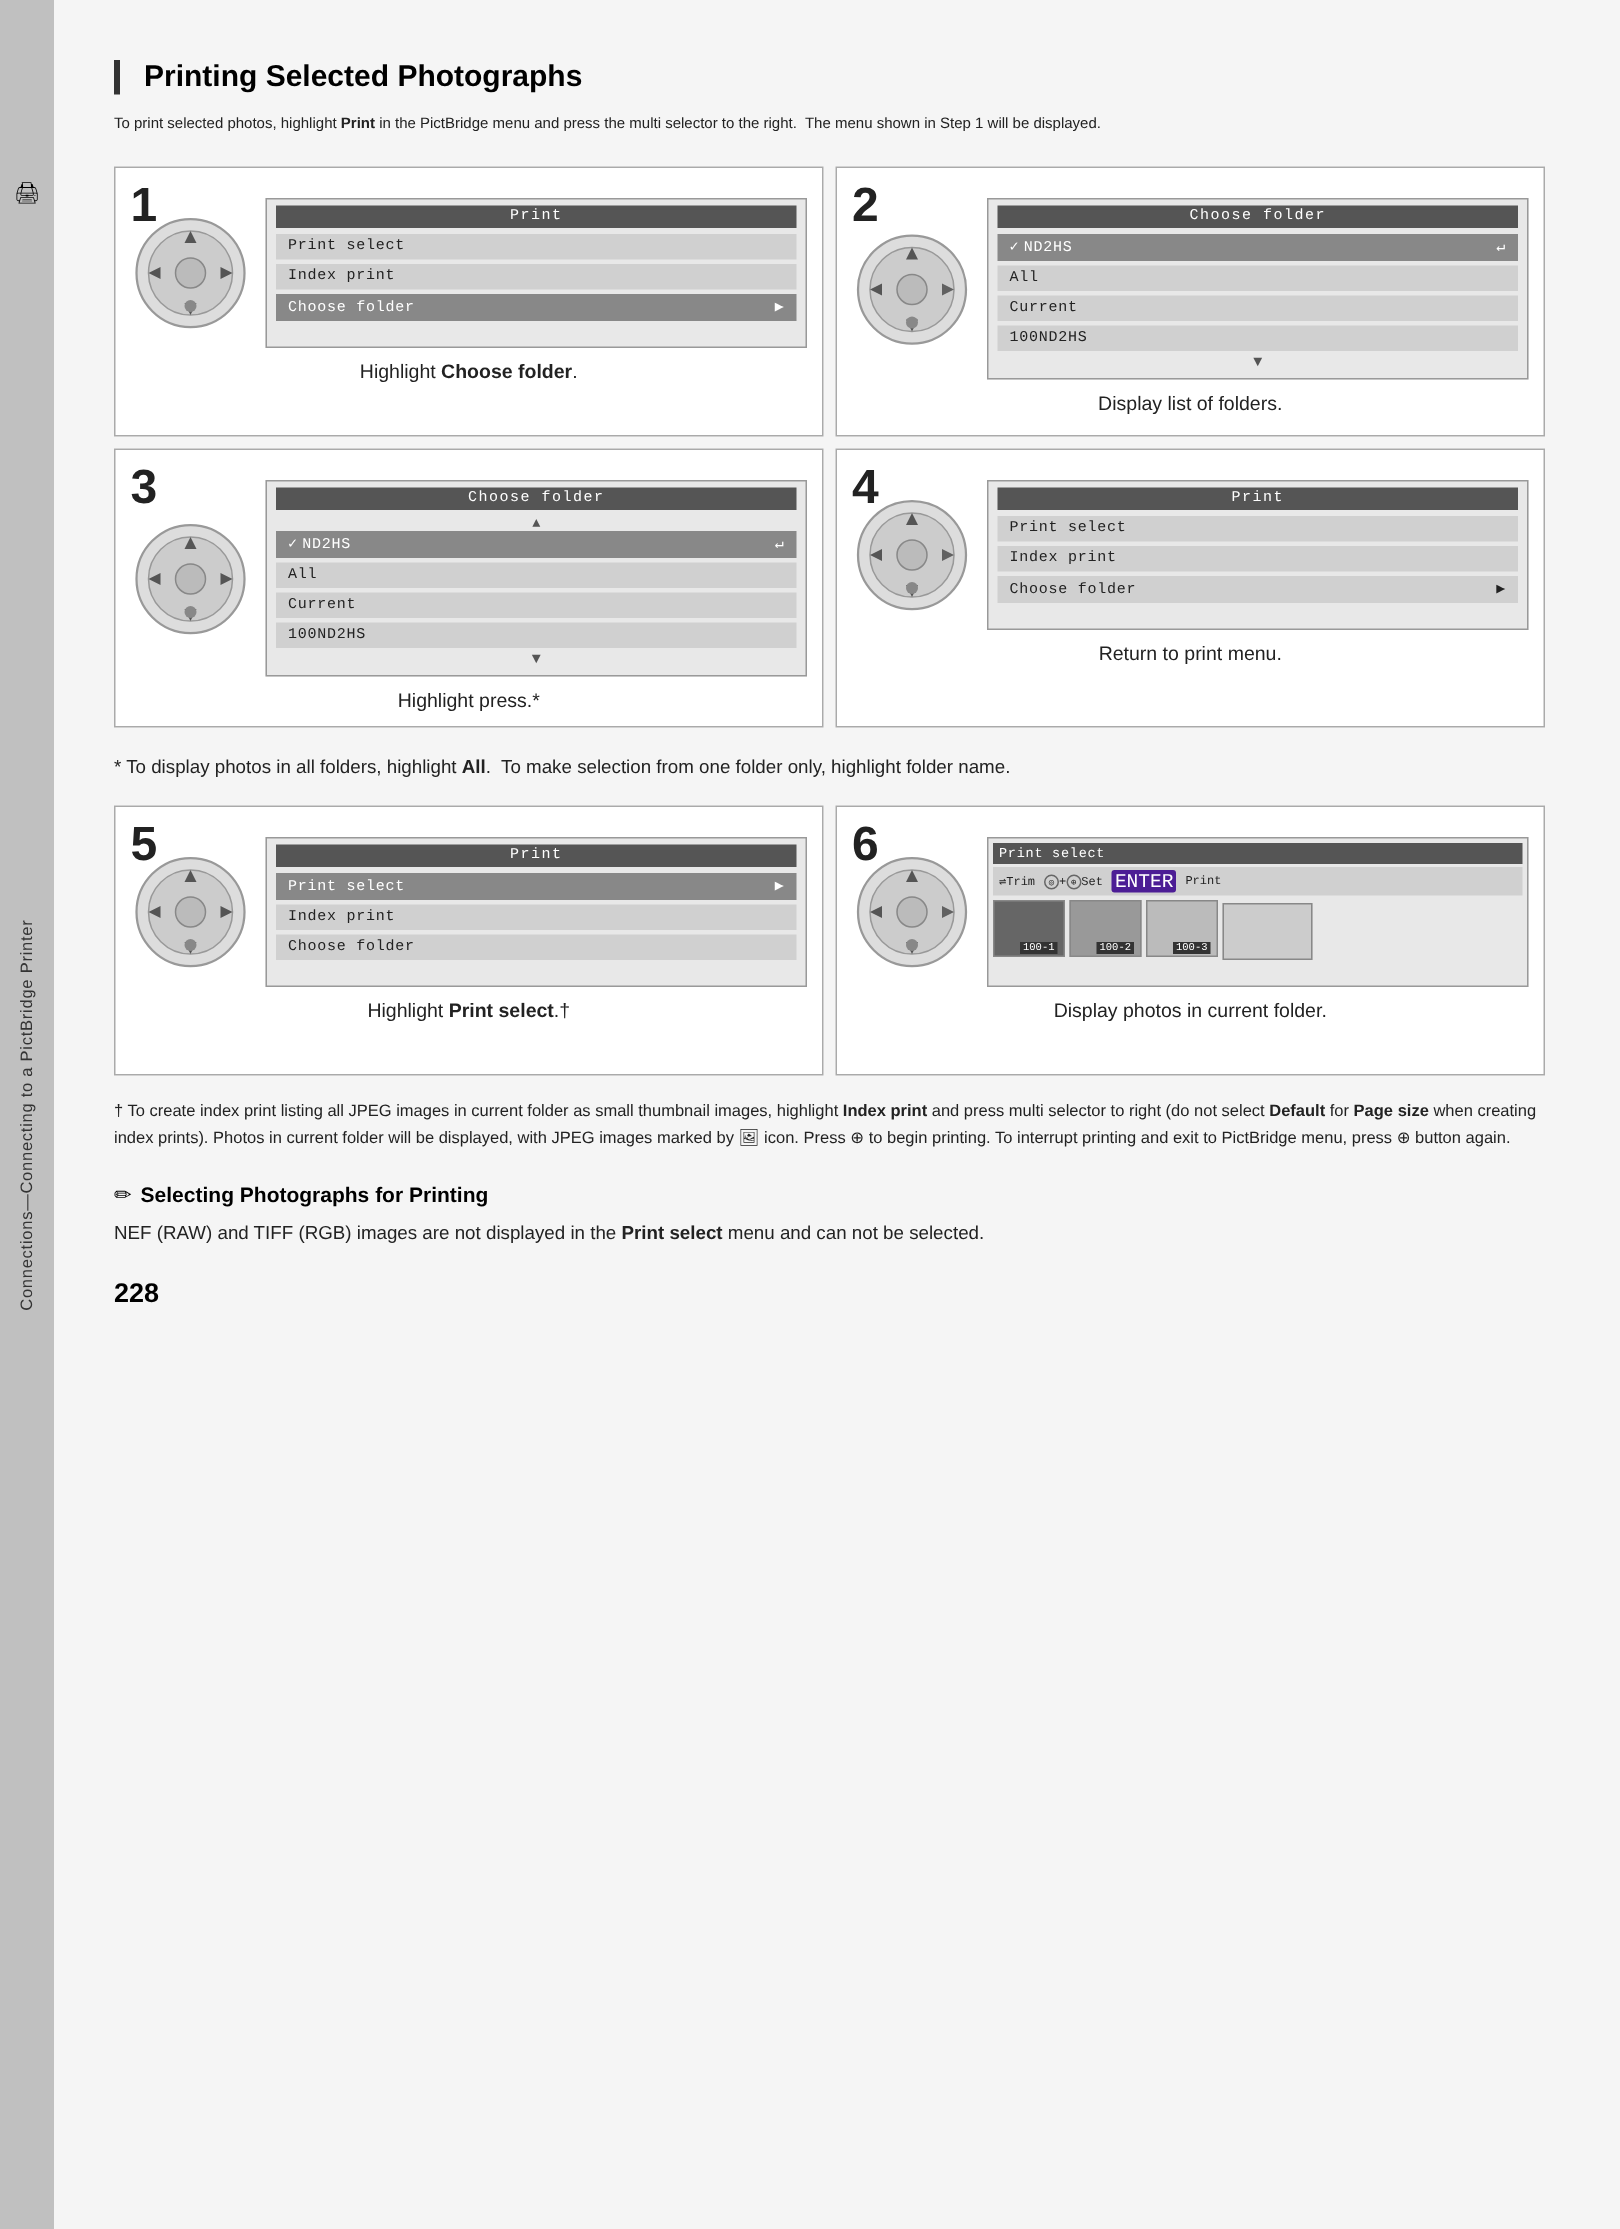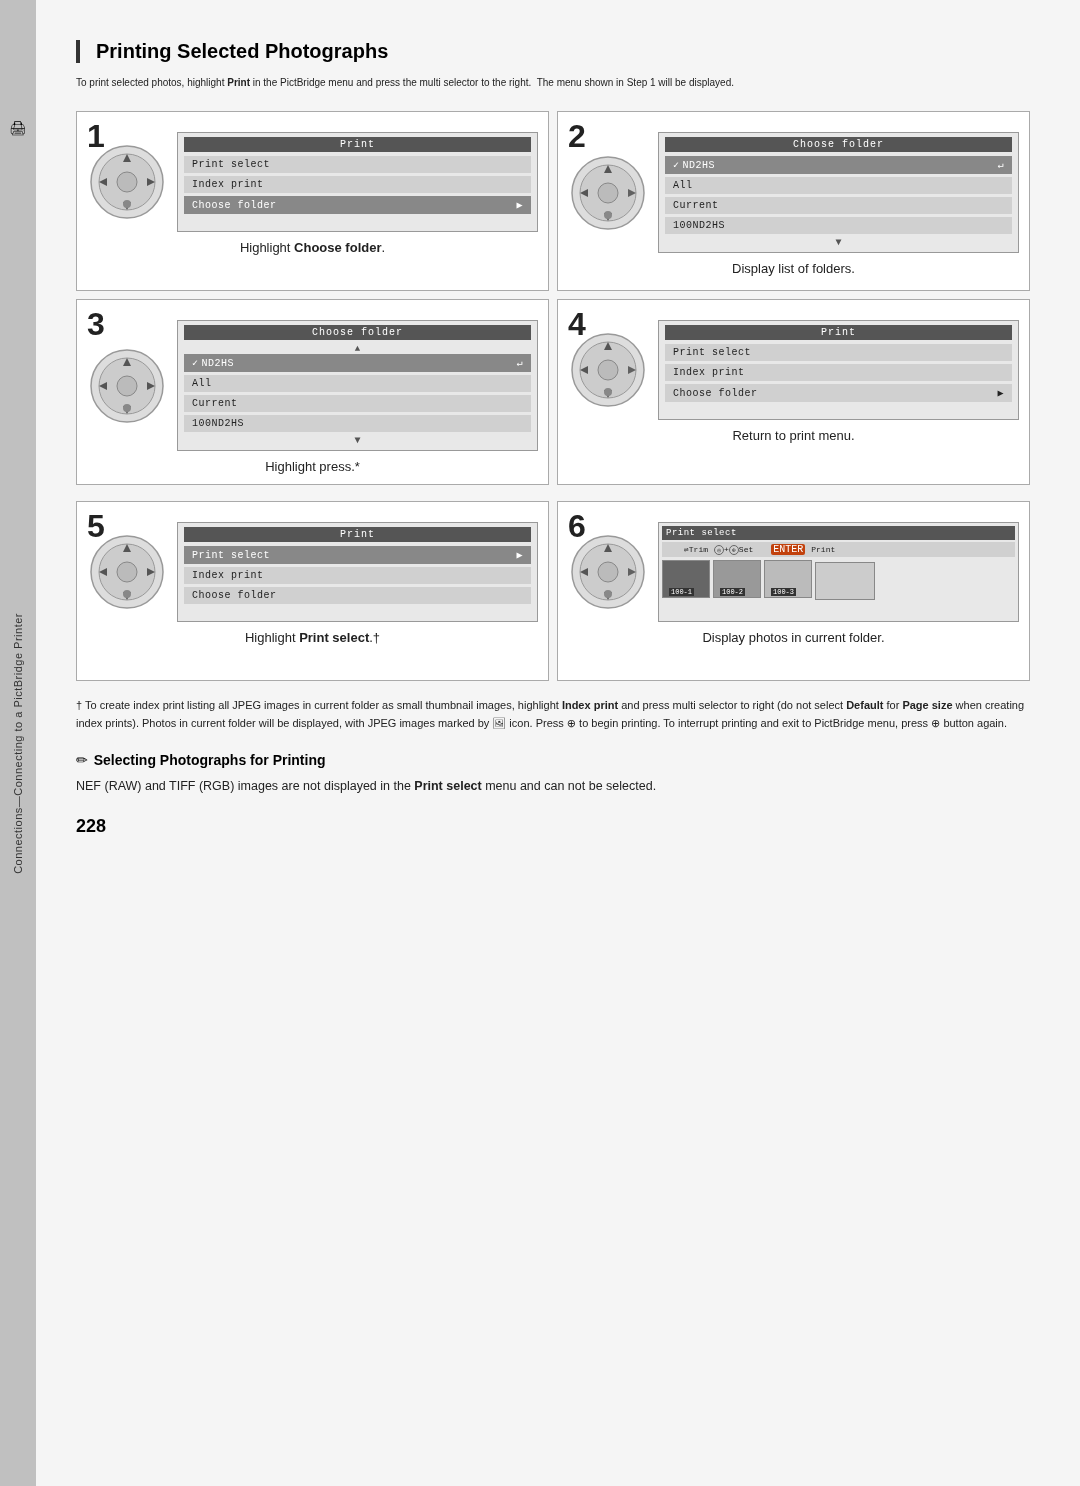--- a/index.html
+++ b/index.html
@@ -193,62 +193,61 @@
       background: #aaa;
       border: 1px solid #888;
       position: relative;
       overflow: hidden;
     }
     .photo-thumb.dark { background: #666; }
     .photo-thumb.medium { background: #999; }
     .photo-label {
       position: absolute;
       bottom: 1px;
-      left: 6px;
+      left: 17px;
       font-size: 7px;
       background: #333;
       color: #fff;
       padding: 0 2px;
     }
     .print-select-header {
       background: #555;
       color: #fff;
       font-size: 9px;
       padding: 2px 4px;
       margin-bottom: 2px;
       letter-spacing: 0.5px;
     }
     .trim-bar {
       background: #d0d0d0;
       font-size: 8px;
-      padding: 2px 22px;
+      padding: 2px 4px;
       margin-bottom: 3px;
       display: flex;
       gap: 6px;
       align-items: center;
       color: #222;
     }
     .circle-icon {
       display: inline-block;
       width: 10px;
       height: 10px;
       border: 1px solid #666;
       border-radius: 50%;
       font-size: 6px;
       text-align: center;
       line-height: 10px;
     }
     .enter-icon {
       display: inline-block;
-      background: #c2410c;
+      background: #4c1d95;
       color: #fff;
-      font-size: 10px;
+      font-size: 13px;
       padding: 0 2px;
       border-radius: 2px;
-      margin-left: 12px;
     }
   </style>
 </head>
 <body>
 
 <div class="sidebar">
   <div class="sidebar-icon">🖨</div>
   <div class="sidebar-text">Connections—Connecting to a PictBridge Printer</div>
 </div>
 
@@ -373,20 +372,23 @@
             <span>Choose folder</span>
             <span class="arrow-right">▶</span>
           </div>
         </div>
       </div>
       <div class="step-caption">Return to print menu.</div>
     </div>
 
   </div>
 
+  <p class="note-text">
+    * To display photos in all folders, highlight <strong>All</strong>.&nbsp; To make selection from one folder only, highlight folder name.
+  </p>
 
   <div class="steps-grid">
 
     <div class="step-box">
       <span class="step-number">5</span>
       <div class="step-content">
         <div class="dial">
           <svg viewBox="0 0 80 80">
             <circle cx="40" cy="40" r="36" fill="#ddd" stroke="#999" stroke-width="1.5"></circle>
             <circle cx="40" cy="40" r="28" fill="#ccc" stroke="#999" stroke-width="1"></circle>

